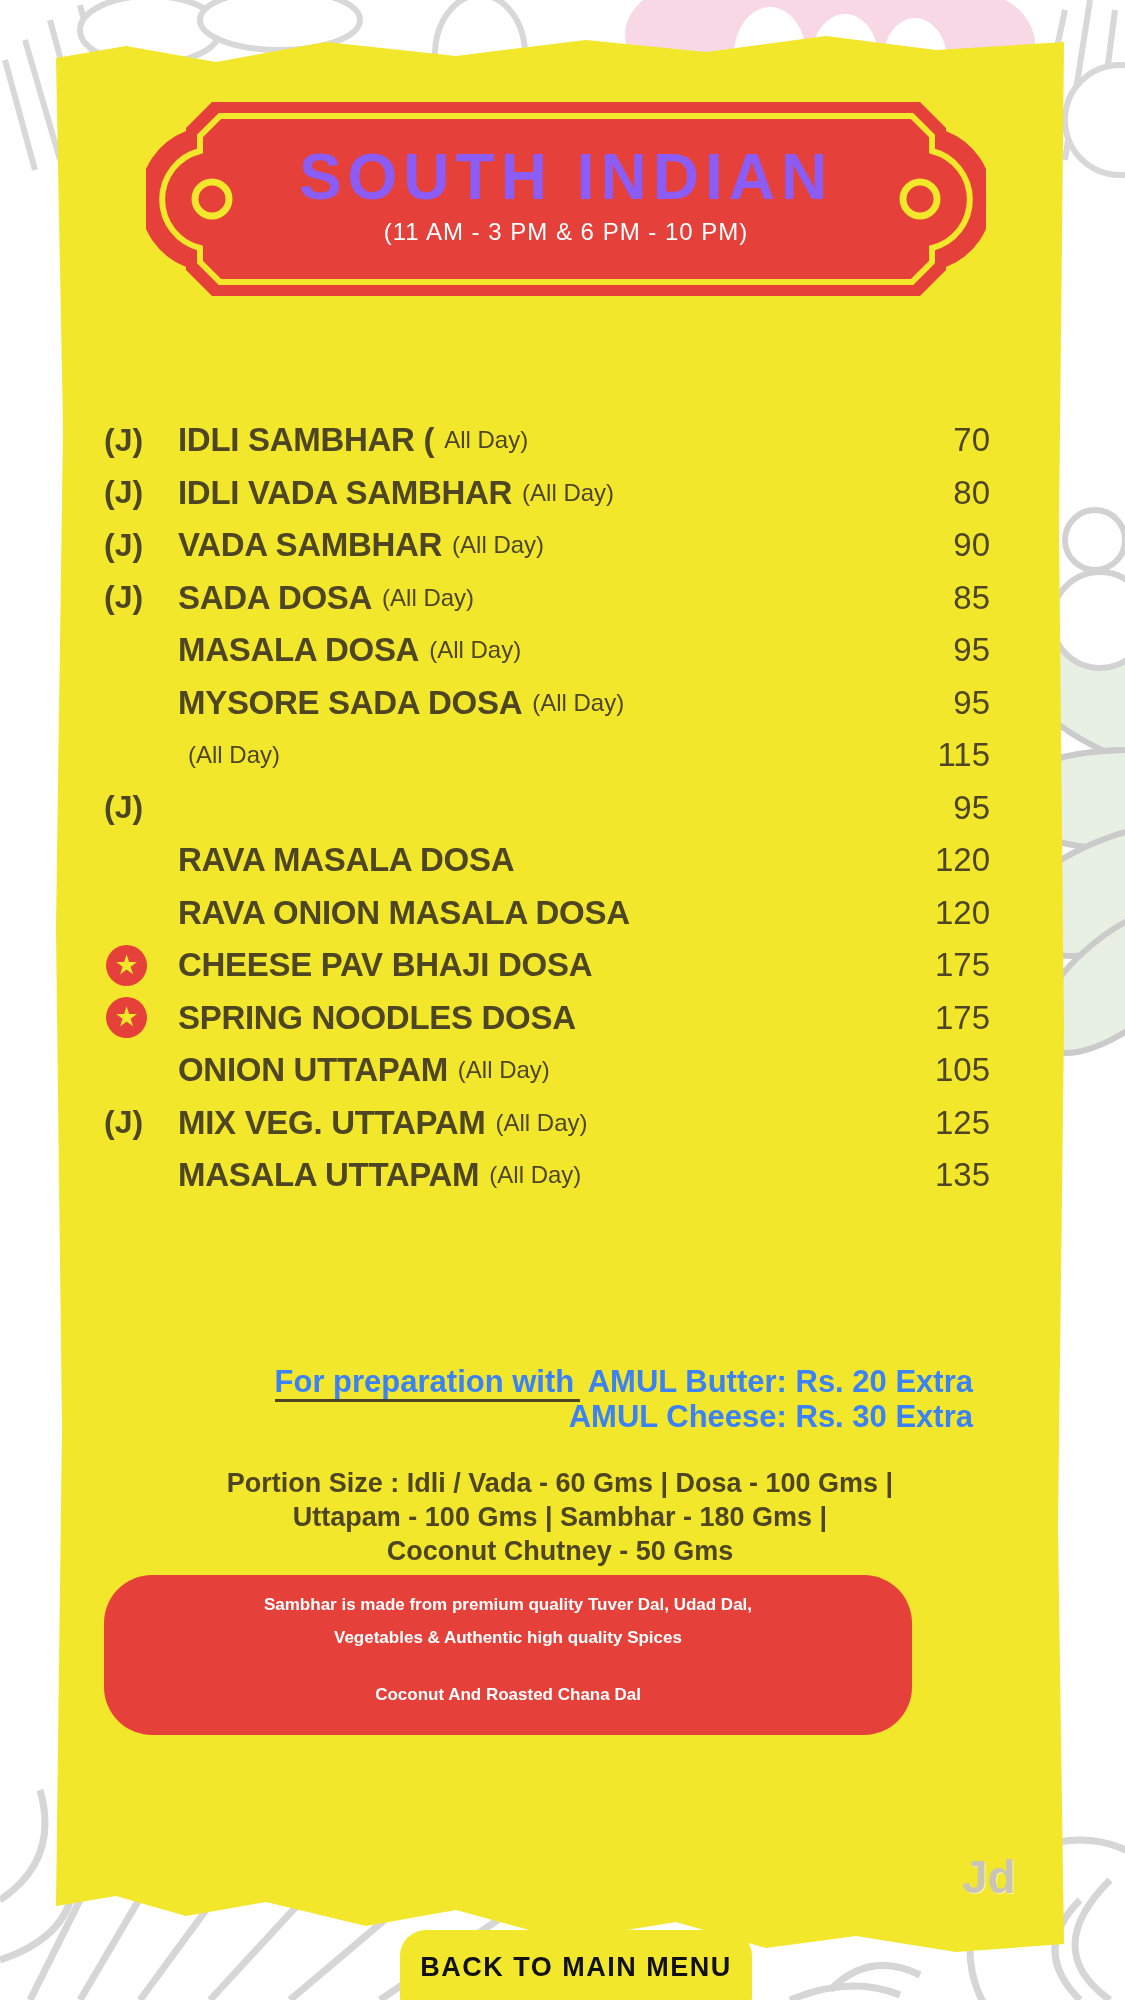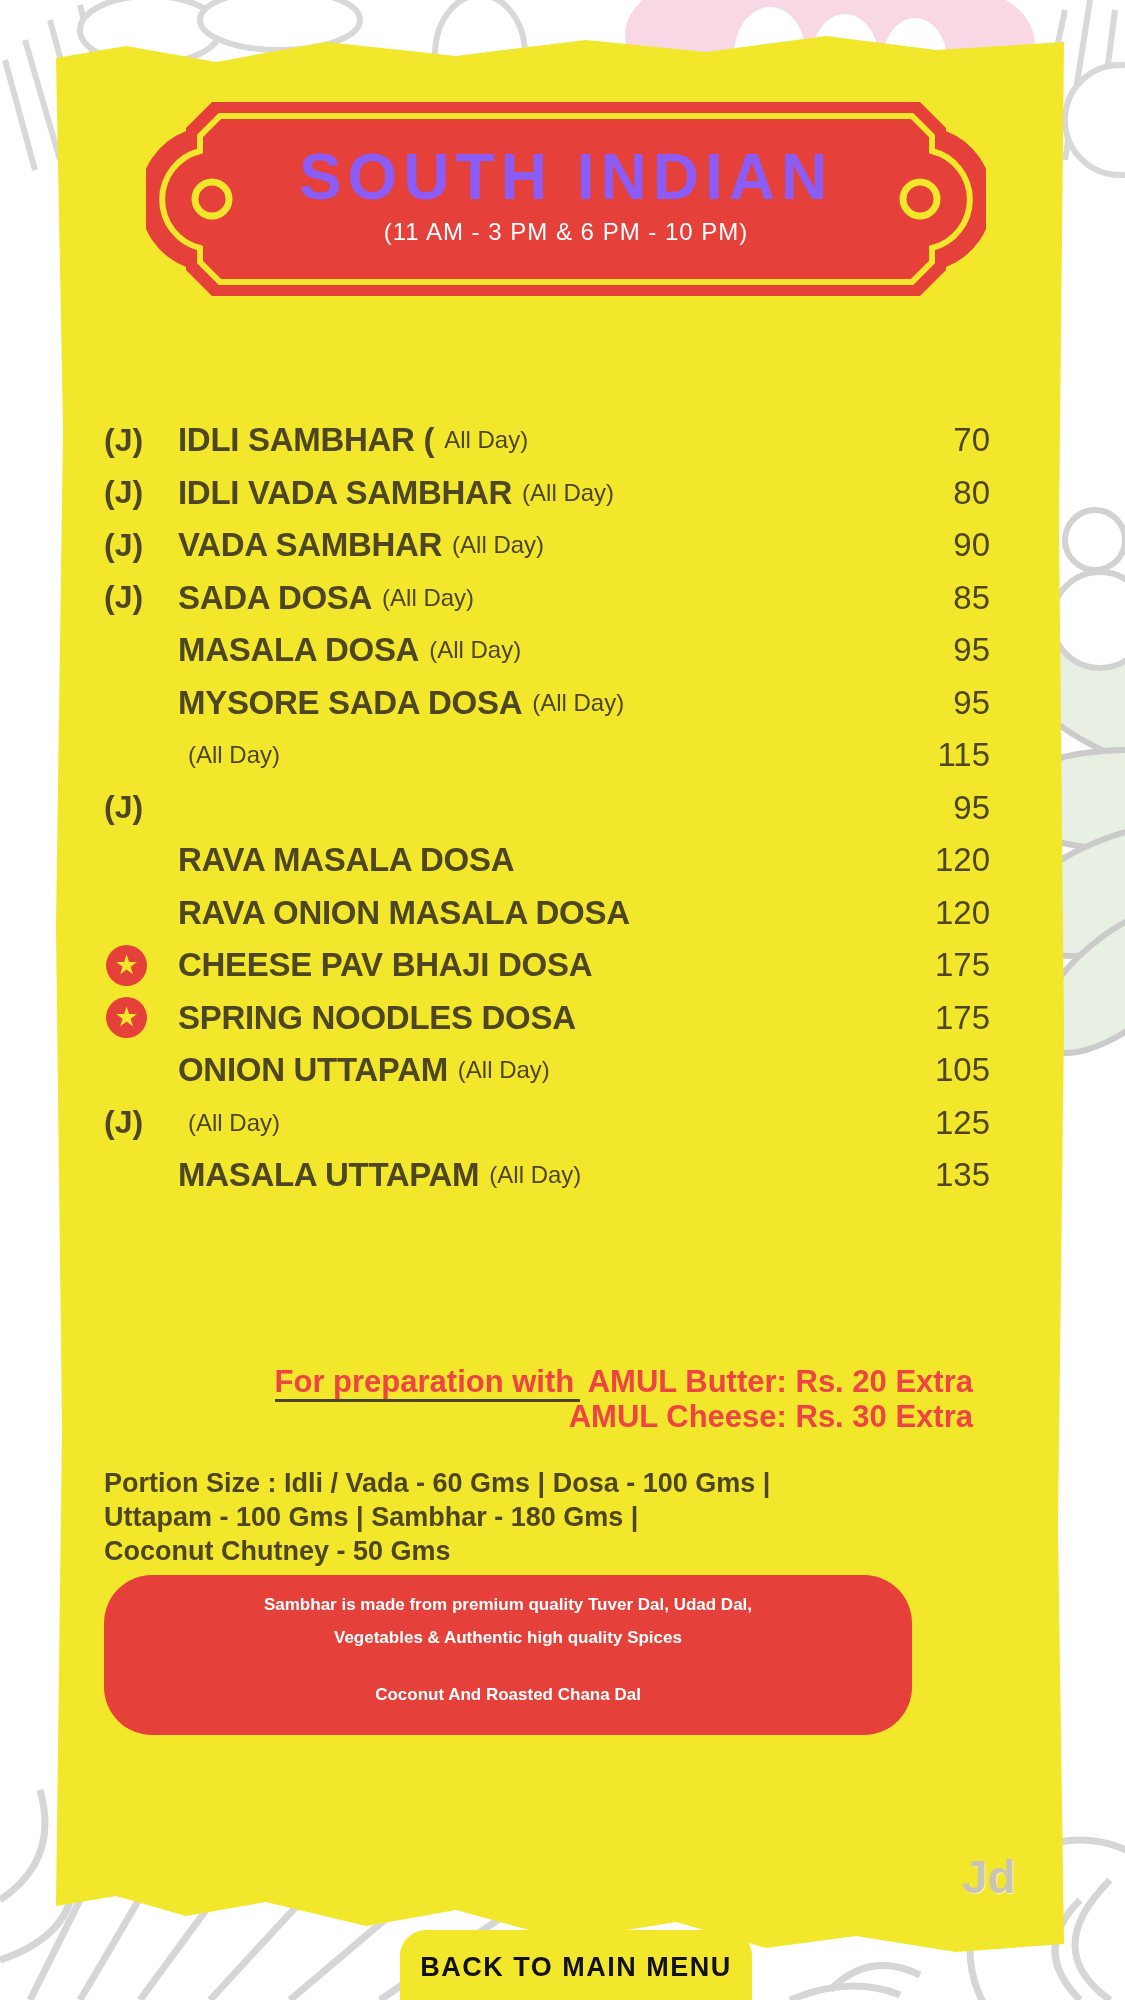--- a/index.html
+++ b/index.html
@@ -24,24 +24,24 @@
   .row{display:flex;align-items:center;height:52.5px;color:#4E4623;}
   .marker{width:74px;flex:0 0 74px;display:flex;align-items:center;}
   .jmark{font-size:32px;font-weight:700;}
   .starmark{width:41px;height:41px;border-radius:50%;background:#E5413A;color:#F2E72B;
     display:flex;align-items:center;justify-content:center;font-size:27px;line-height:1;margin-left:2px;}
   .iname{font-size:33px;font-weight:700;letter-spacing:-0.3px;white-space:nowrap;}
   .inote{font-size:24px;font-weight:400;margin-left:10px;white-space:nowrap;}
   .iprice{margin-left:auto;font-size:33px;font-weight:400;}
   
   #extras{position:absolute;left:156px;top:1364px;width:817px;text-align:right;
-    color:#ef4444;font-size:31px;font-weight:700;}
+    color:#3b82f6;font-size:31px;font-weight:700;}
   #extras .xline{line-height:35px;}
   .uline{border-bottom:3px solid #4E4623;padding-right:6px;}
-  #portion{position:absolute;left:104px;top:1466px;width:912px;text-align:left;
+  #portion{position:absolute;left:104px;top:1466px;width:912px;text-align:center;
     color:#4E4623;font-size:27px;font-weight:700;}
   #portion div{line-height:34px;}
   
   #infobox{position:absolute;left:104px;top:1575px;width:808px;height:160px;background:#E5413A;
     border-radius:48px;color:#fff;text-align:center;font-size:17px;font-weight:700;}
   #infobox .para{line-height:33px;}
   #infobox .p1{padding-top:13px;}
   #infobox .p2{padding-top:24px;}
   
   #watermark{position:absolute;left:962px;top:1850px;font-size:46px;font-weight:700;
@@ -232,20 +232,21 @@
       <span class="iname">ONION UTTAPAM</span>
       <span class="inote">(All Day)</span>
       <span class="iprice">105</span>
     </div>
 
     <div class="row">
       <span class="marker">
         <span class="jmark">(J)</span>
 
       </span>
+      <span class="iname">MIX VEG. UTTAPAM</span>
       <span class="inote">(All Day)</span>
       <span class="iprice">125</span>
     </div>
 
     <div class="row">
       <span class="marker">
         <span class="jmark"></span>
 
       </span>
       <span class="iname">MASALA UTTAPAM</span>

